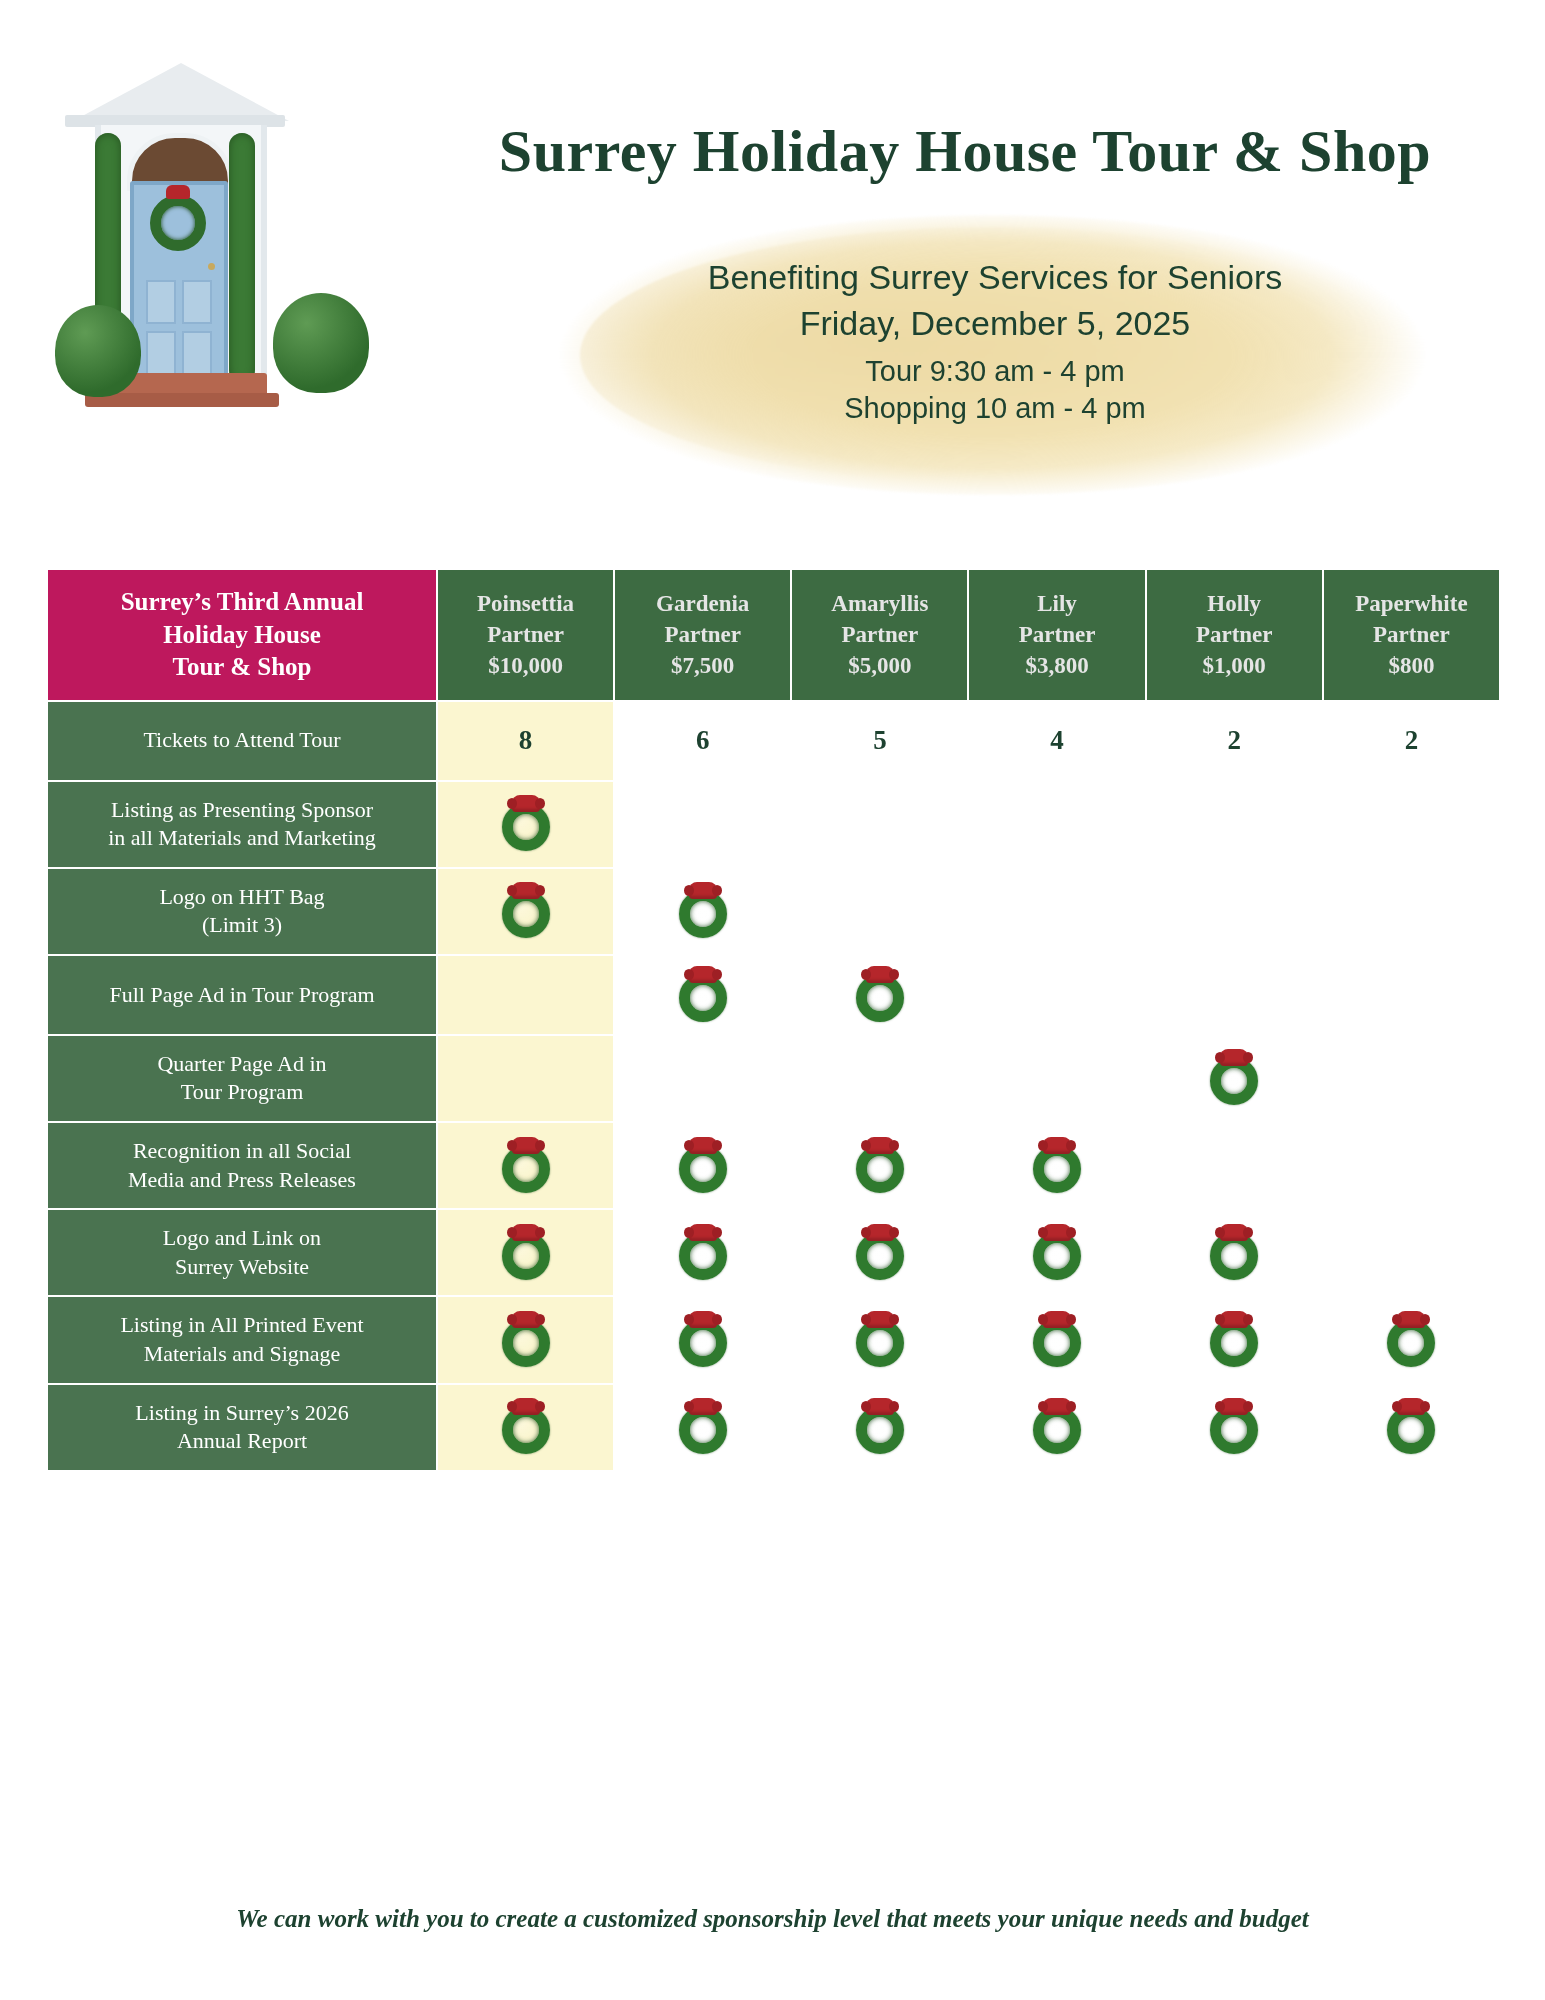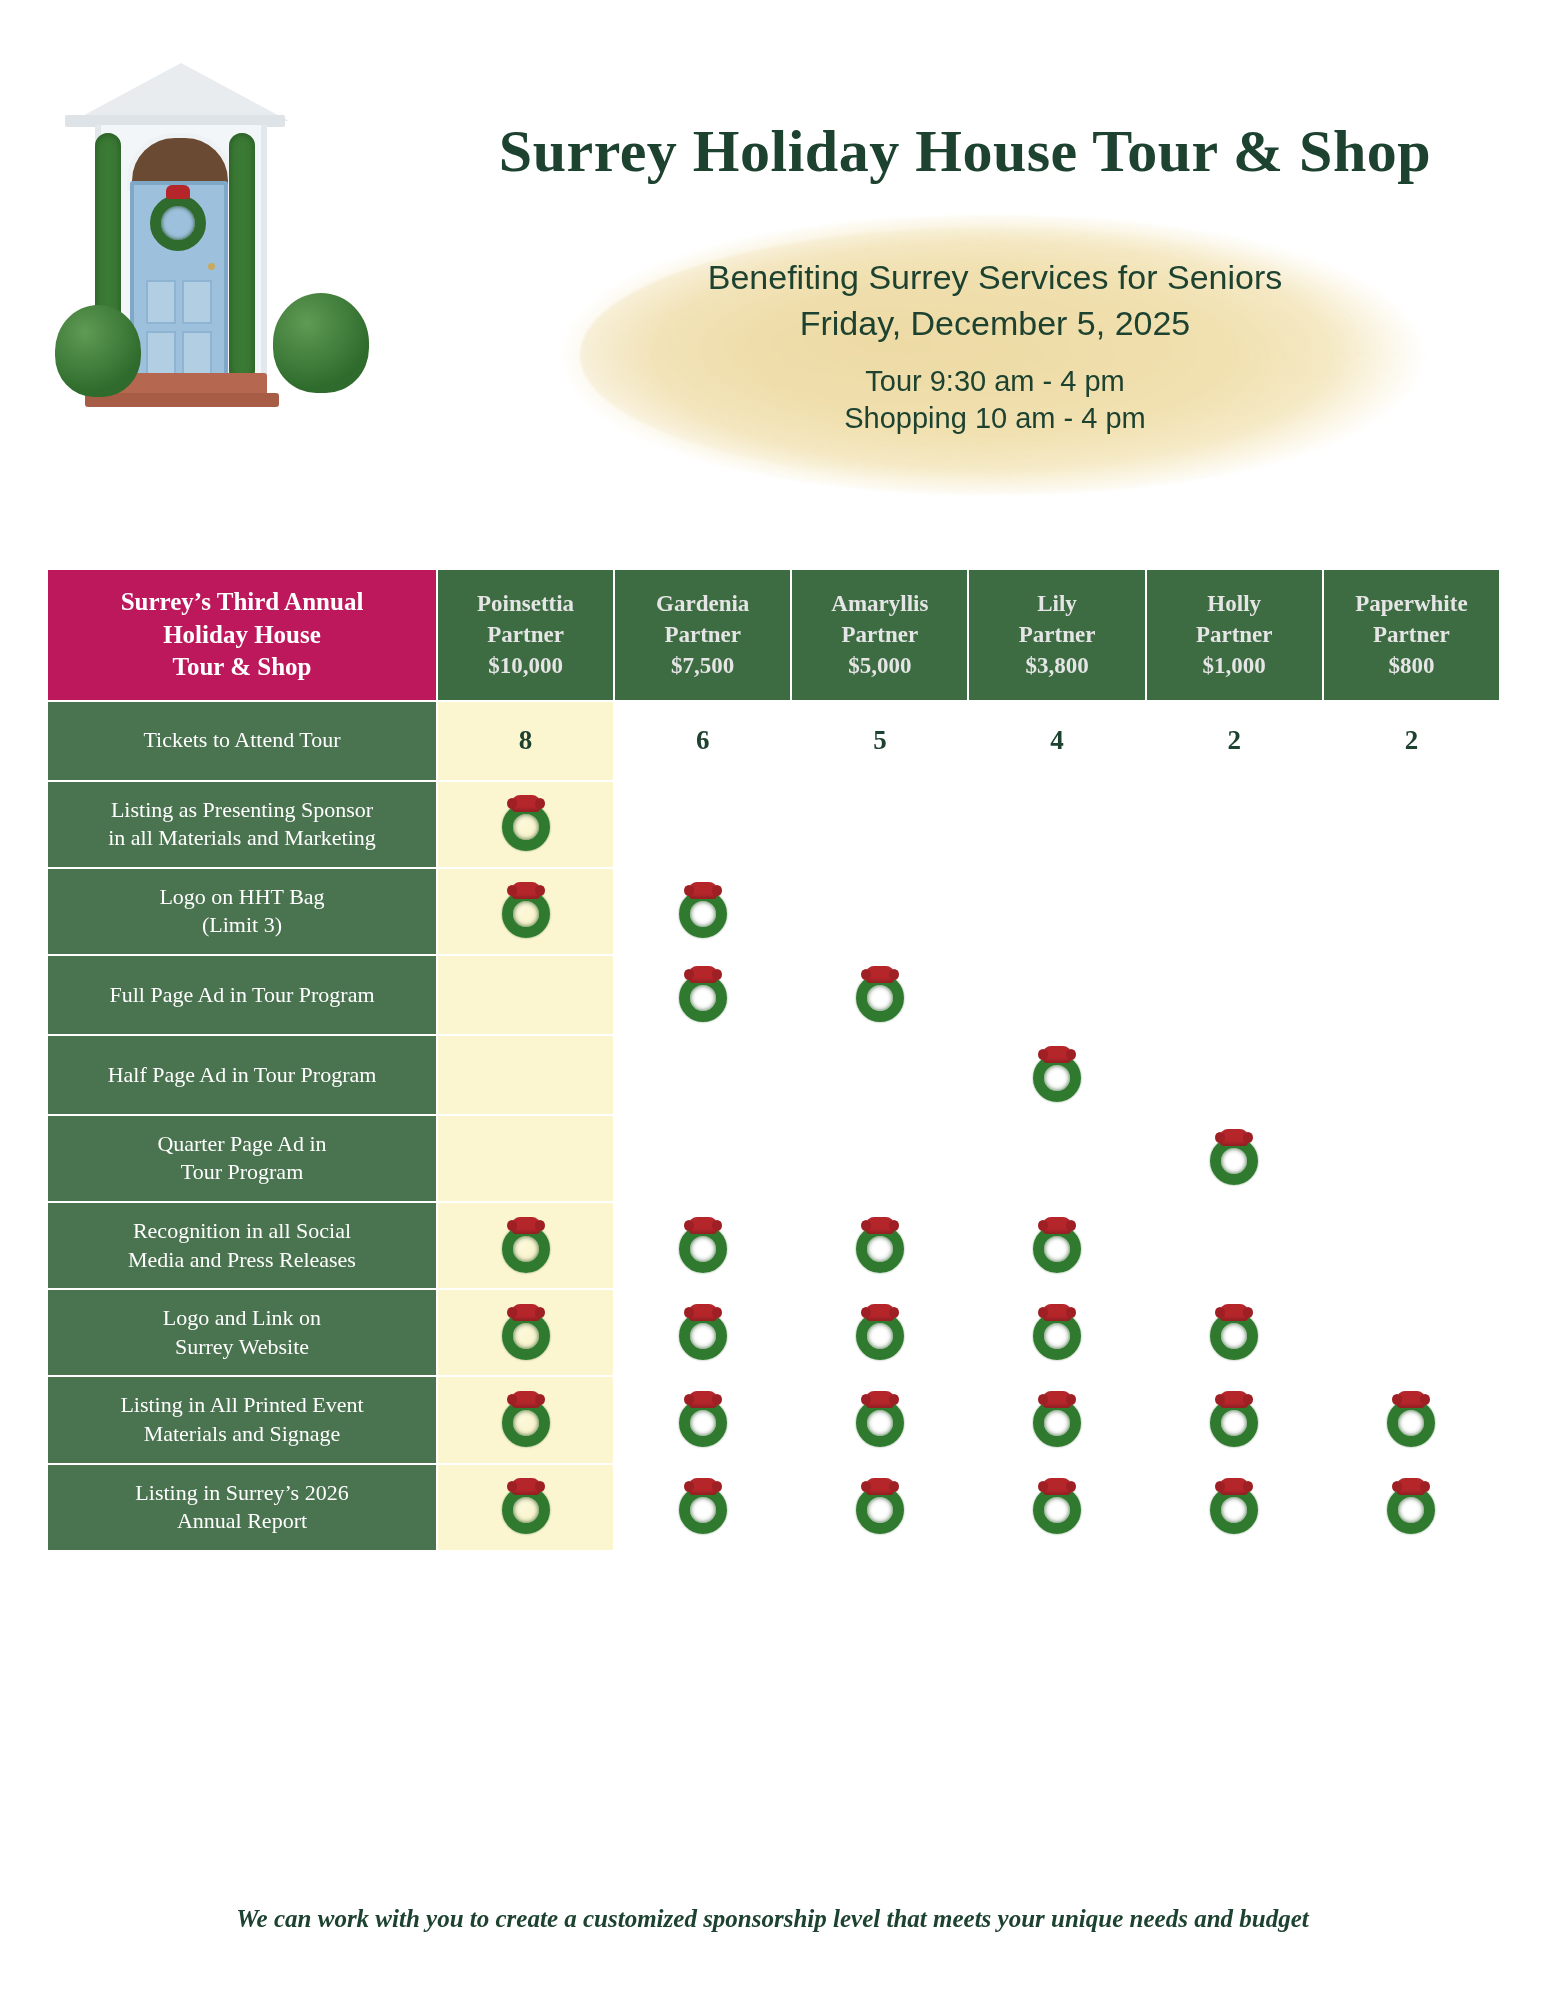--- a/index.html
+++ b/index.html
@@ -189,21 +189,21 @@
     position: absolute;
     left: 560px;
     top: 255px;
     width: 870px;
     text-align: center;
     font-family: "Liberation Sans", sans-serif;
     color: #1d4230;
   }
   .sub-line1 { font-size: 34px; line-height: 1.35; }
   .sub-line2 { font-size: 34px; line-height: 1.35; }
-  .sub-line3 { font-size: 29px; line-height: 1.3; margin-top: 16px; }
+  .sub-line3 { font-size: 29px; line-height: 1.3; margin-top: 6px; }
   .sub-line4 { font-size: 29px; line-height: 1.3; }
 
   
   .table-wrap {
     position: absolute;
     left: 46px;
     top: 568px;
     width: 1455px;
   }
   table.matrix {
@@ -429,31 +429,20 @@
           </td>
           <td class="cell highlight"></td>
           <td class="cell"><span class="wreath"><span class="ring"></span><span class="bow"></span></span></td>
           <td class="cell"><span class="wreath"><span class="ring"></span><span class="bow"></span></span></td>
           <td class="cell"></td>
           <td class="cell"></td>
           <td class="cell"></td>
         </tr>
         <tr>
           <td class="row-label">
-            <div>Half Page Ad in Tour Program</div>
-          </td>
-          <td class="cell highlight"></td>
-          <td class="cell"></td>
-          <td class="cell"></td>
-          <td class="cell"><span class="wreath"><span class="ring"></span><span class="bow"></span></span></td>
-          <td class="cell"></td>
-          <td class="cell"></td>
-        </tr>
-        <tr>
-          <td class="row-label">
             <div>Quarter Page Ad in</div>
             <div>Tour Program</div>
           </td>
           <td class="cell highlight"></td>
           <td class="cell"></td>
           <td class="cell"></td>
           <td class="cell"></td>
           <td class="cell"><span class="wreath"><span class="ring"></span><span class="bow"></span></span></td>
           <td class="cell"></td>
         </tr>

